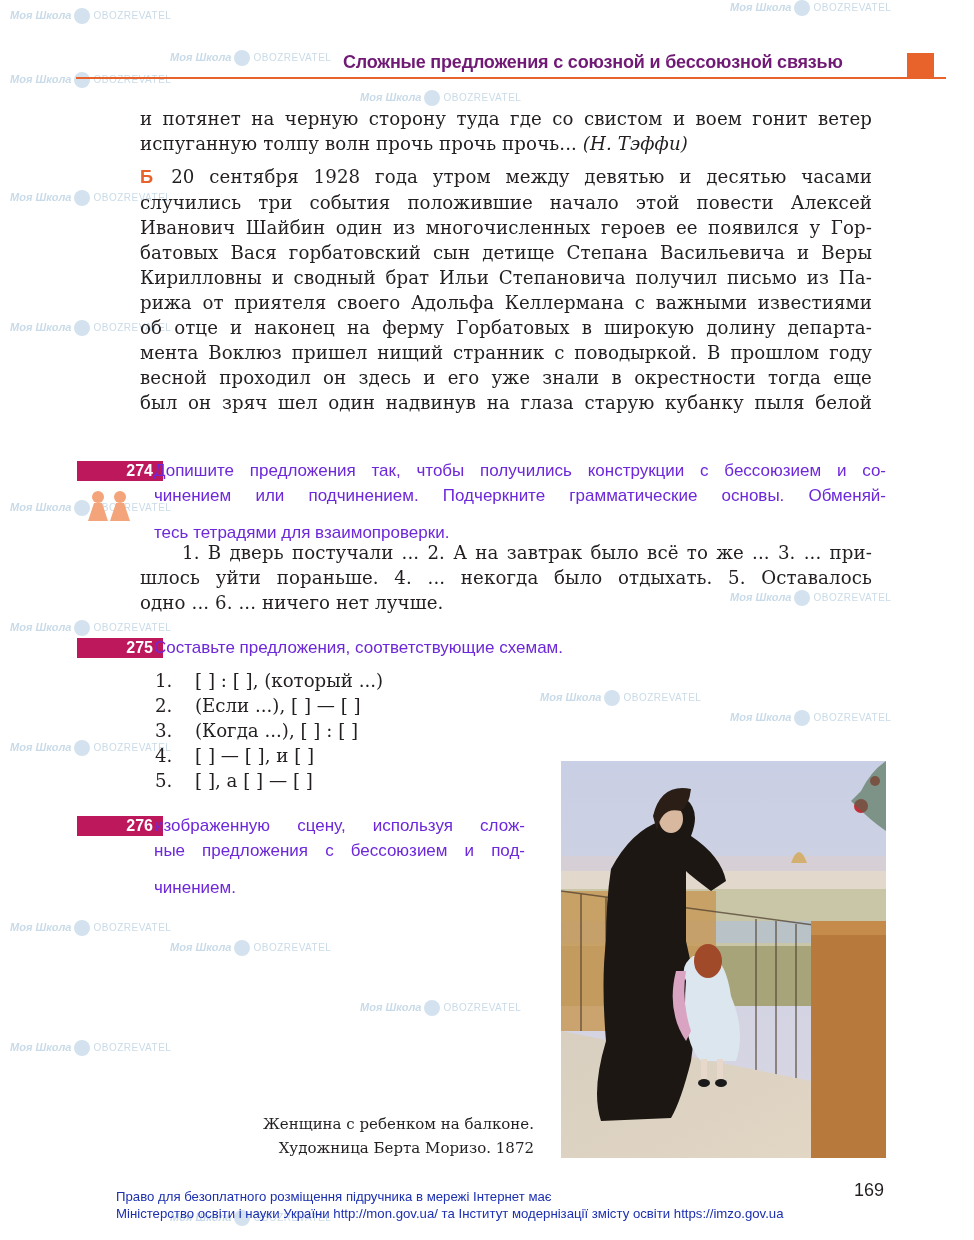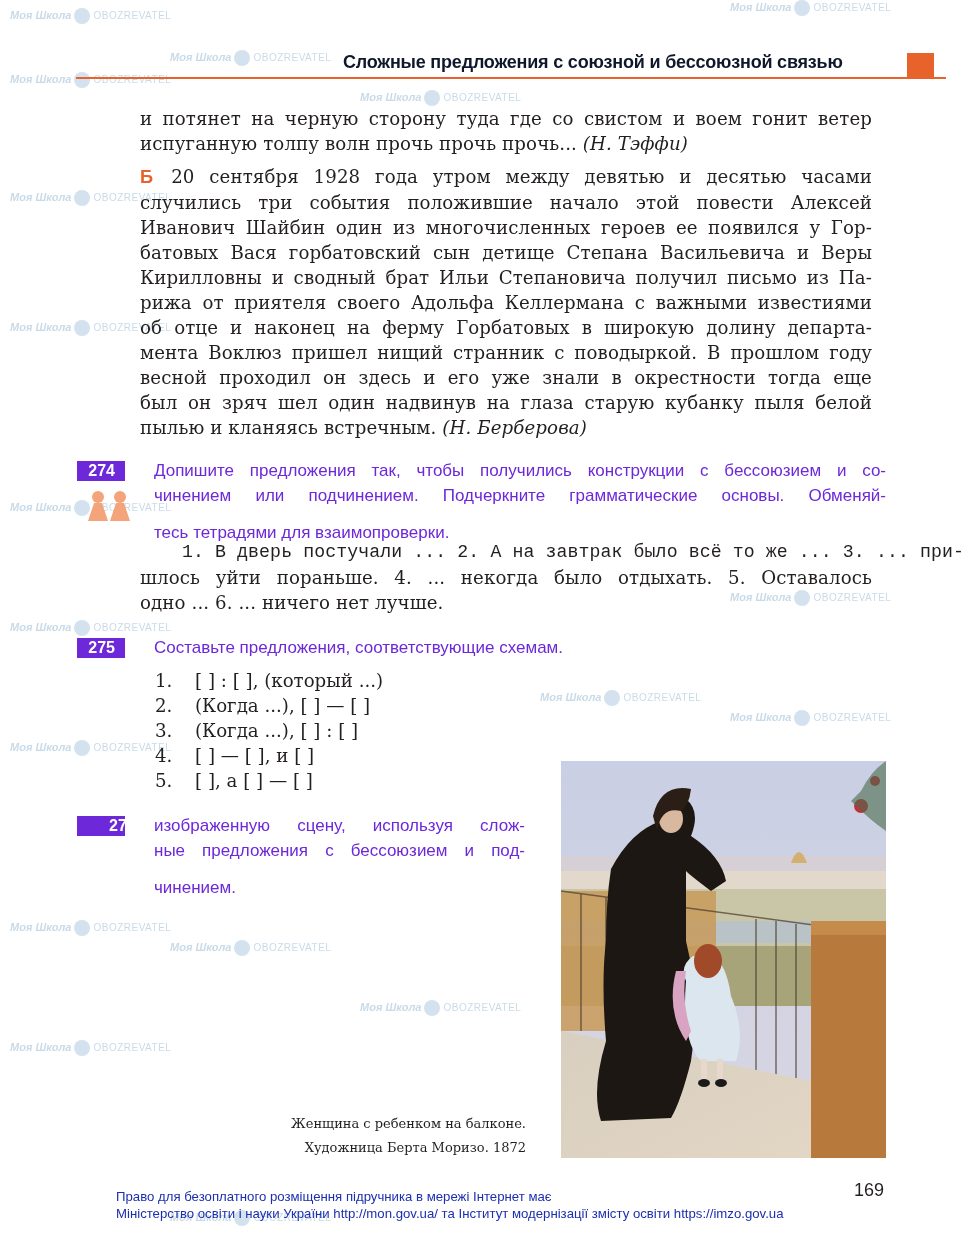--- a/index.html
+++ b/index.html
@@ -6,47 +6,47 @@
   body { width:974px; height:1240px; position:relative; overflow:hidden;
          font-family:"DejaVu Serif", serif; color:#231f20; }
   .wm { position:absolute; font-family:"Liberation Sans", sans-serif; font-size:11px;
         color:#c9dbe8; font-style:italic; font-weight:bold; white-space:nowrap; pointer-events:none; }
   .wm .circ { display:inline-block; width:16px; height:16px; border-radius:50%;
               background:#d3e2ee; vertical-align:middle; margin:0 3px; }
   .wm .ob { font-style:normal; font-weight:normal; font-size:10px; letter-spacing:0.5px; }
 
   .header-rule { position:absolute; left:76px; top:77px; width:870px; height:2px; background:#e8622c; }
   .header-title { position:absolute; left:343px; top:52px; font-family:"Liberation Sans", sans-serif;
-                  font-weight:bold; font-size:18px; color:#0f172a; letter-spacing:-0.2px; }
+                  font-weight:bold; font-size:18px; color:#701a75; letter-spacing:-0.2px; }
   .header-tab { position:absolute; left:907px; top:53px; width:27px; height:26px; background:#e8622c; }
 
   .text { position:absolute; left:140px; width:732px; font-size:18.2px; line-height:25px;
           text-align:justify; letter-spacing:0.1px; }
   .text .line { display:block; text-align:justify; text-align-last:justify; white-space:nowrap; }
   .text .last { text-align-last:left; }
   .it { font-style:italic; }
   .letter-b { font-family:"Liberation Sans", sans-serif; font-weight:bold; color:#e8622c; margin-right:18px; }
 
-  .task-num { position:absolute; left:77px; width:48px; height:20px; background:#6d28d9; color:#fff;
+  .task-num { position:absolute; left:77px; width:86px; height:20px; background:#be185d; color:#fff;
               font-family:"Liberation Sans", sans-serif; font-weight:bold; font-size:16px;
               text-align:right; box-sizing:border-box; padding-right:10px; line-height:20px; }
   .sans { position:absolute; left:154px; font-family:"Liberation Sans", sans-serif; font-size:17px;
           line-height:24.5px; color:#6d28d9; }
   .sans .line { display:block; white-space:nowrap; text-align:justify; text-align-last:justify; }
   .sans .last { text-align-last:left;margin-top:13px; }
 
   .pair-icon { position:absolute; left:84px; top:490px; width:50px; height:32px; }
 
   .schemes { position:absolute; left:155px; top:668px; font-size:18.2px; line-height:25px; }
   .schemes .row { white-space:pre; }
   .schemes .n { display:inline-block; width:40px; }
 
   .painting { position:absolute; left:561px; top:761px; width:325px; height:397px; overflow:hidden; }
-  .caption { position:absolute; left:160px; top:1112px; width:366px; text-align:right;
-             font-size:13px; line-height:24px; }
+  .caption { position:absolute; left:168px; top:1112px; width:366px; text-align:right;
+             font-size:15px; line-height:24px; }
   .page-num { position:absolute; left:854px; top:1180px; font-family:"Liberation Sans", sans-serif;
               font-size:18px; color:#231f20; }
   .footer { position:absolute; left:116px; top:1188px; font-family:"Liberation Sans", sans-serif;
             font-size:13.2px; color:#1c2fb0; line-height:17px; white-space:nowrap; }
 </style>
 </head>
 <body>
 
 <div>
   <div class="wm" style="left:10px;top:8px;"><span>Моя Школа</span><span class="circ"></span><span class="ob">OBOZREVATEL</span></div>
@@ -82,46 +82,45 @@
   <span class="line"><span class="letter-b">Б</span><span>20 сентября 1928 года утром между девятью и десятью часами</span></span>
   <span class="line">случились три события положившие начало этой повести Алексей</span>
   <span class="line">Иванович Шайбин один из многочисленных героев ее появился у Гор-</span>
   <span class="line">батовых Вася горбатовский сын детище Степана Васильевича и Веры</span>
   <span class="line">Кирилловны и сводный брат Ильи Степановича получил письмо из Па-</span>
   <span class="line">рижа от приятеля своего Адольфа Келлермана с важными известиями</span>
   <span class="line">об отце и наконец на ферму Горбатовых в широкую долину департа-</span>
   <span class="line">мента Воклюз пришел нищий странник с поводыркой. В прошлом году</span>
   <span class="line">весной проходил он здесь и его уже знали в окрестности тогда еще</span>
   <span class="line">был он зряч шел один надвинув на глаза старую кубанку пыля белой</span>
-  <span class="line last"><span>пылью и кланяясь встречным. </span><span class="it">(Н. Берберова)</span></span>
 </div>
 
 <div class="task-num" style="top:461px;">274</div>
 <svg class="pair-icon" viewBox="0 0 50 32">
   <circle cx="14" cy="7" r="6" fill="#f4a47a"></circle>
   <path d="M4 31 L10 13 L18 13 L24 31 Z" fill="#f4a47a"></path>
   <circle cx="36" cy="7" r="6" fill="#f4a47a"></circle>
   <path d="M26 31 L32 13 L40 13 L46 31 Z" fill="#f4a47a"></path>
 </svg>
 <div class="sans" style="top:459px; width:732px;">
   <span class="line">Допишите предложения так, чтобы получились конструкции с бессоюзием и со-</span>
   <span class="line">чинением или подчинением. Подчеркните грамматические основы. Обменяй-</span>
   <span class="line last">тесь тетрадями для взаимопроверки.</span>
 </div>
 <div class="text" style="top:540px;">
-  <span class="line" style="padding-left:42px;font-family:Liberation Mono, monospace;">1. В дверь постучали ... 2. А на завтрак было всё то же ... 3. ... при-</span>
+  <span class="line" style="padding-left:42px;">1. В дверь постучали ... 2. А на завтрак было всё то же ... 3. ... при-</span>
   <span class="line">шлось уйти пораньше. 4. ... некогда было отдыхать. 5. Оставалось</span>
   <span class="line last">одно ... 6. ... ничего нет лучше.</span>
 </div>
 
 <div class="task-num" style="top:638px;">275</div>
 <div class="sans" style="top:636px;">Составьте предложения, соответствующие схемам.</div>
 <div class="schemes">
   <div class="row"><span class="n">1.</span><span>[ ] : [ ], (который ...)</span></div>
-  <div class="row"><span class="n">2.</span><span>(Когда ...), [ ] — [ ]</span></div>
+  <div class="row"><span class="n">2.</span><span>(Если ...), [ ] — [ ]</span></div>
   <div class="row"><span class="n">3.</span><span>(Когда ...), [ ] : [ ]</span></div>
   <div class="row"><span class="n">4.</span><span>[ ] — [ ], и [ ]</span></div>
   <div class="row"><span class="n">5.</span><span>[ ], а [ ] — [ ]</span></div>
 </div>
 
 <div class="task-num" style="top:816px;padding-left:32px;">276</div>
 <div class="sans" style="top:814px; width:371px;">
   <span class="line">изображенную сцену, используя слож-</span>
   <span class="line">ные предложения с бессоюзием и под-</span>
   <span class="line last">чинением.</span>

